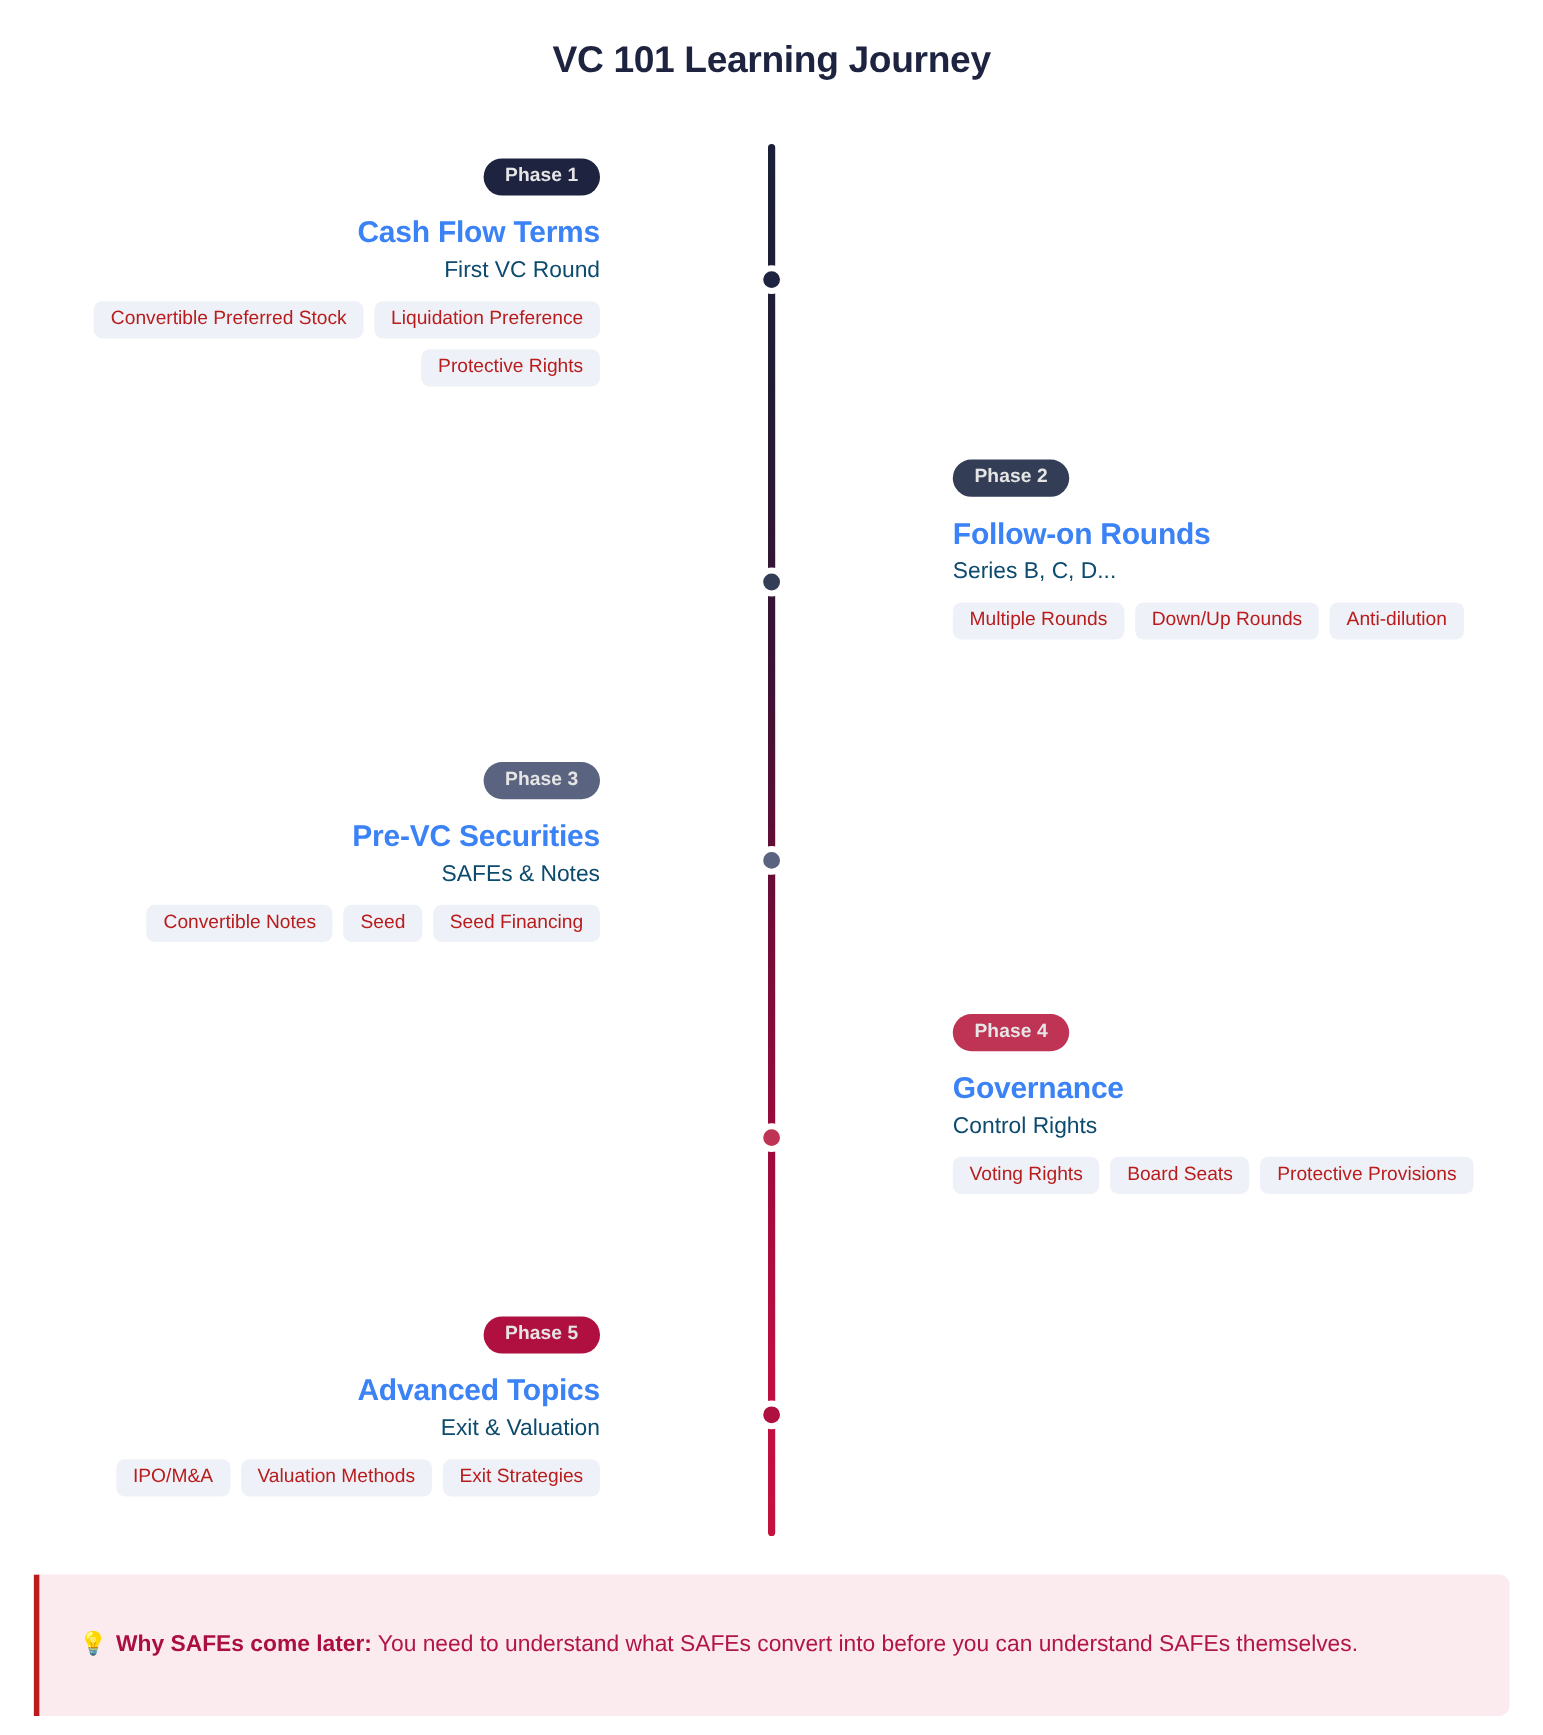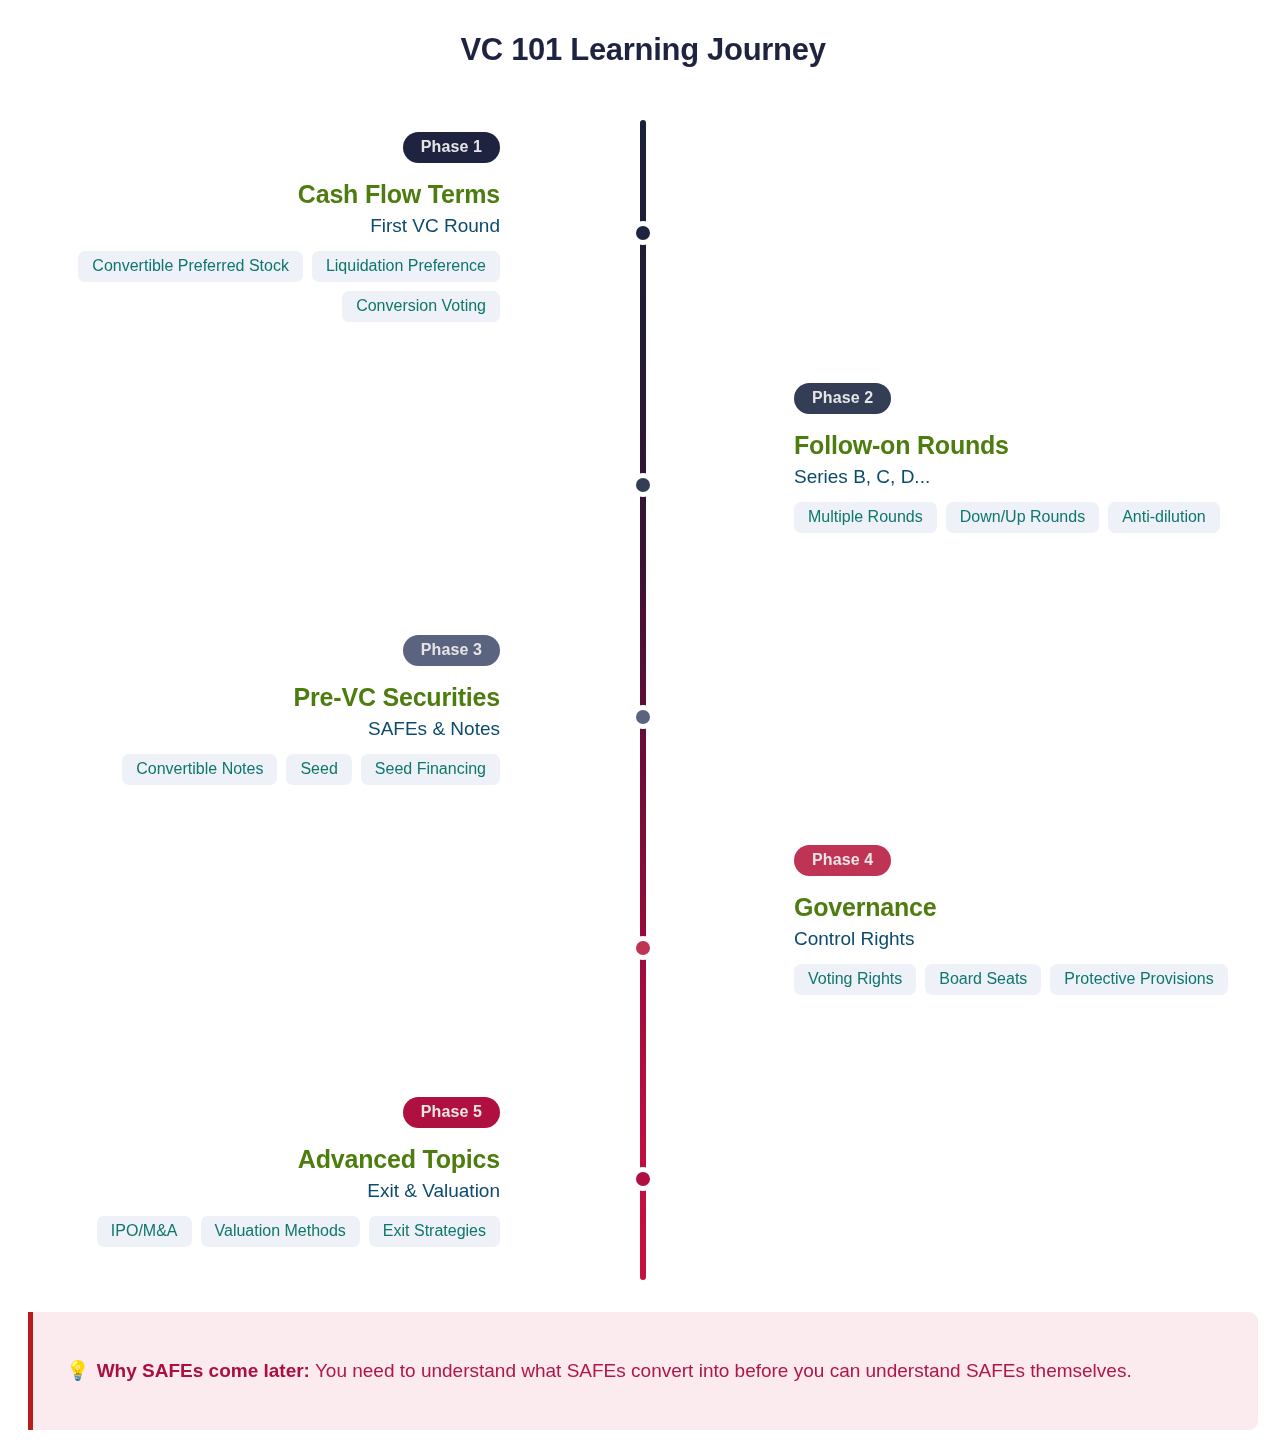--- a/index.html
+++ b/index.html
@@ -85,21 +85,21 @@
     font-weight: bold;
     color: #e5e5e5;
     letter-spacing: 0.1px;
     line-height: 1;
   }
 
   .phase-title {
     margin-top: 17px;
     font-size: 25px;
     font-weight: bold;
-    color: #4d7c0f;
+    color: #3b82f6;
     letter-spacing: -0.2px;
     line-height: 1.12;
   }
 
   .phase-sub {
     margin-top: 7px;
     font-size: 19px;
     color: #0c4a6e;
     line-height: 1.2;
   }
@@ -108,21 +108,21 @@
     margin-top: 13px;
     display: flex;
     flex-wrap: wrap;
     gap: 9px;
   }
   .phase.left  .tags { justify-content: flex-end; }
   .phase.right .tags { justify-content: flex-start; }
 
   .tag {
     background: #eef1f7;
-    color: #0f766e;
+    color: #b91c1c;
     font-size: 16px;
     padding: 7px 14px 8px;
     border-radius: 7px;
     line-height: 1;
     white-space: nowrap;
   }
 
   
   .callout {
     position: absolute;
@@ -159,21 +159,21 @@
         <div class="node" style="top: 103px; background: rgb(30, 35, 64);"></div>
         <div class="node" style="top: 355px; background: rgb(51, 61, 86);"></div>
         <div class="node" style="top: 587px; background: rgb(90, 100, 128);"></div>
         <div class="node" style="top: 818px; background: rgb(191, 51, 85);"></div>
         <div class="node" style="top: 1049px; background: rgb(176, 16, 64);"></div>
       </div>
     <div id="phases">
         <div class="phase left" style="top: 12px;"><div class="badge" style="background: rgb(30, 35, 64);">Phase 1</div><div class="phase-title">Cash Flow Terms</div><div class="phase-sub">First VC Round</div><div class="tags">
             <span class="tag">Convertible Preferred Stock</span>
             <span class="tag">Liquidation Preference</span>
-            <span class="tag">Conversion Voting</span>
+            <span class="tag">Protective Rights</span>
           </div></div>
         <div class="phase right" style="top: 263px;"><div class="badge" style="background: rgb(51, 61, 86);">Phase 2</div><div class="phase-title">Follow-on Rounds</div><div class="phase-sub">Series B, C, D...</div><div class="tags">
             <span class="tag">Multiple Rounds</span>
             <span class="tag">Down/Up Rounds</span>
             <span class="tag">Anti-dilution</span>
           </div></div>
         <div class="phase left" style="top: 515px;"><div class="badge" style="background: rgb(90, 100, 128); text-align: center;">Phase 3</div><div class="phase-title">Pre-VC Securities</div><div class="phase-sub">SAFEs &amp; Notes</div><div class="tags">
             <span class="tag">Convertible Notes</span>
             <span class="tag">Seed</span>
             <span class="tag">Seed Financing</span>

